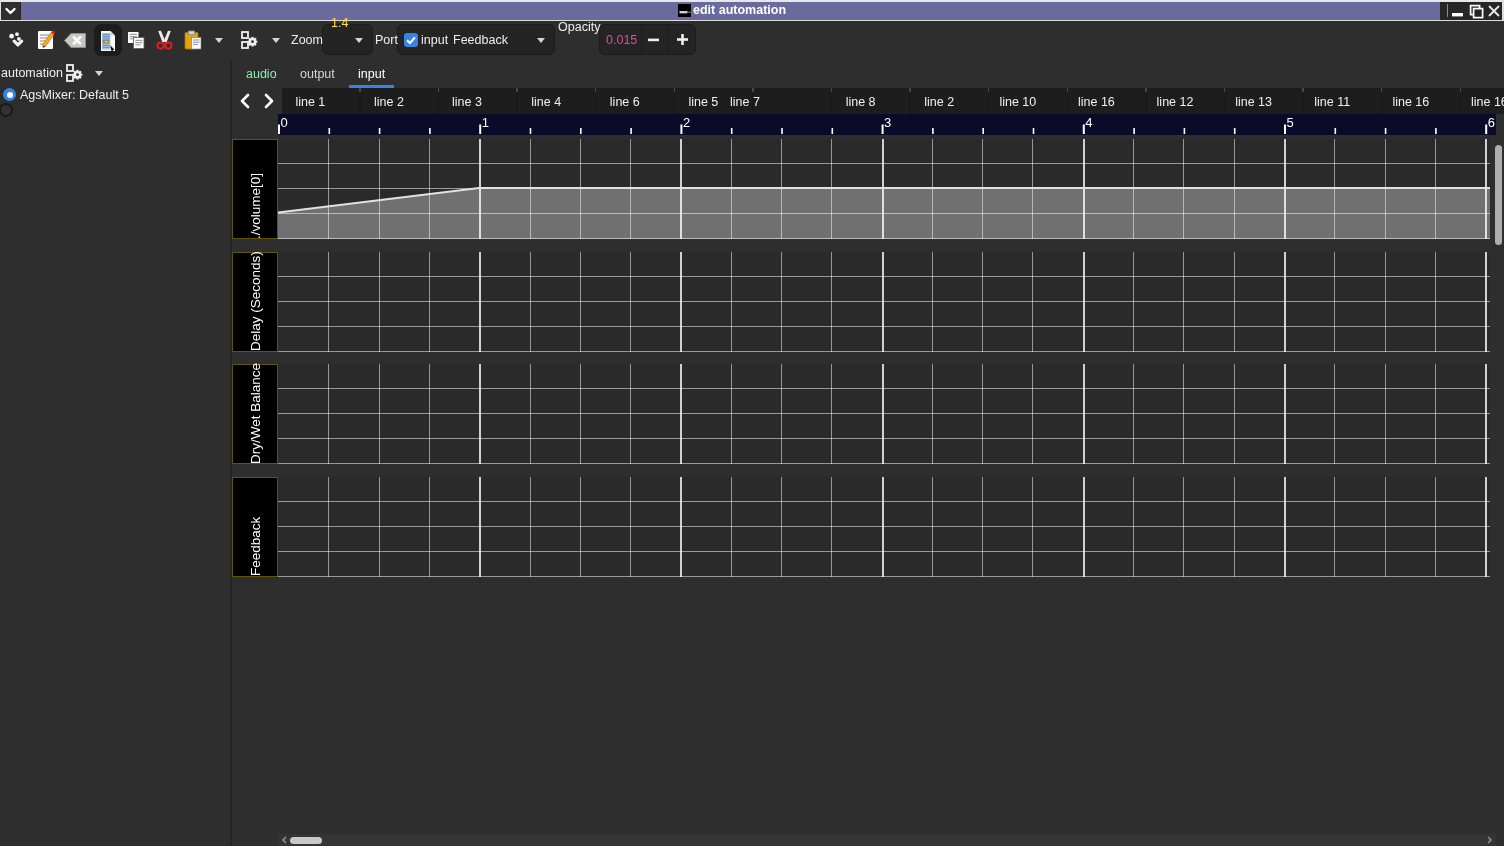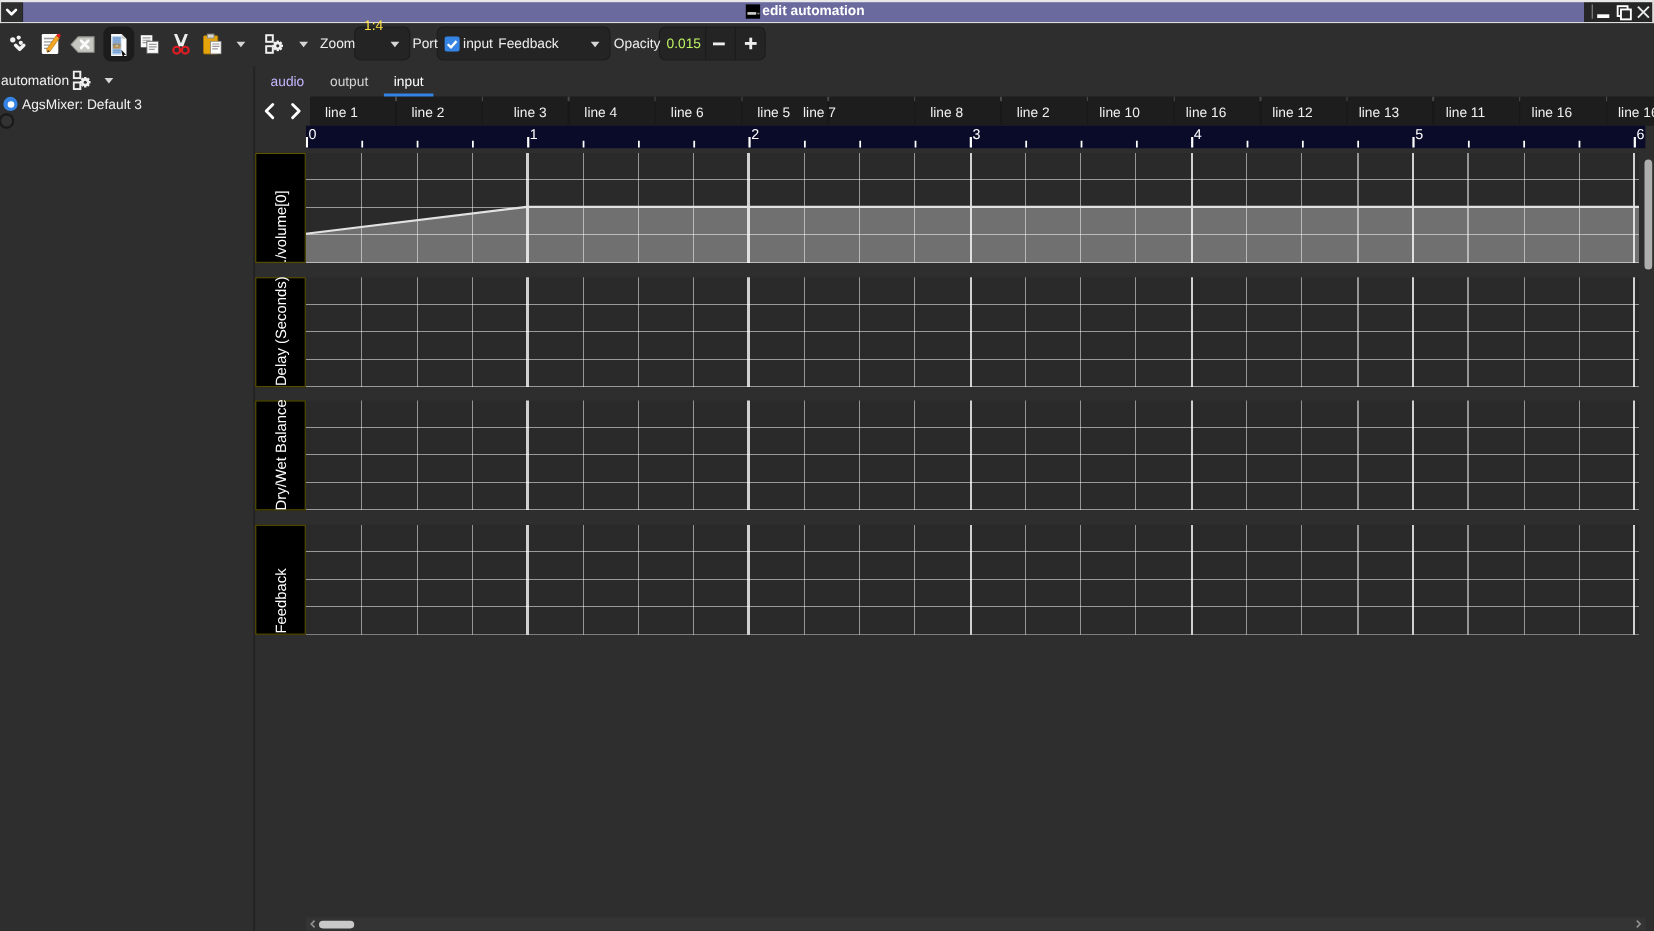--- a/index.html
+++ b/index.html
@@ -131,22 +131,22 @@
   </svg>
   <div class="txt" style="left:291px;top:33px">Zoom</div>
   <div class="txt" style="left:331px;top:16px;color:#fde047">1:4</div>
   <div class="txt" style="left:375px;top:33px">Port</div>
   <svg class="abs" style="left:404px;top:33px" width="14" height="14">
     <rect x="0" y="0" width="14" height="14" rx="3" fill="#3584e4"></rect>
     <path d="M3 7.2 L6 10 L11 4.4" fill="none" stroke="#fff" stroke-width="2.1"></path>
   </svg>
   <div class="txt" style="left:421px;top:33px">input</div>
   <div class="txt" style="left:453px;top:33px">Feedback</div>
-  <div class="txt" style="left:558px;top:33px">Opacity</div>
-  <div class="txt" style="left:606px;top:33px;color:#bef264">0.015</div>
+  <div class="txt" style="left:558px;top:20px">Opacity</div>
+  <div class="txt" style="left:606px;top:33px;color:#ec4899">0.015</div>
   <div class="abs" style="left:641px;top:25px;width:1px;height:29px;background:#1c1c1c"></div>
   <div class="abs" style="left:668px;top:25px;width:1px;height:29px;background:#1c1c1c"></div>
   <svg class="abs" style="left:648px;top:38px" width="11" height="4">
     <rect x="0" y="0.6" width="11" height="2.6" fill="#eee"></rect>
   </svg>
   <svg class="abs" style="left:677px;top:34px" width="11" height="11">
     <rect x="0" y="4.2" width="11" height="2.6" fill="#eee"></rect>
     <rect x="4.2" y="0" width="2.6" height="11" fill="#eee"></rect>
   </svg>
   <div class="arrow" style="left:215px;top:38px"></div>
@@ -163,38 +163,38 @@
       <line x1="11.5" y1="5.9" x2="11.5" y2="15.5"></line>
       <line x1="6.7" y1="10.7" x2="16.3" y2="10.7"></line>
       <line x1="8.1" y1="7.3" x2="14.9" y2="14.1"></line>
       <line x1="14.9" y1="7.3" x2="8.1" y2="14.1"></line>
     </g>
       <circle cx="11.5" cy="10.7" r="3.7" fill="#f0f0f0"></circle>
       <circle cx="11.5" cy="10.7" r="1.4" fill="#2e2e2e"></circle>
   </svg>
   <div class="radio" style="left:3px;top:88px;background:#3584e4"></div>
   <div class="abs" style="left:6.5px;top:91.5px;width:6px;height:6px;border-radius:50%;background:#fff"></div>
-  <div class="txt" style="left:20px;top:88px;color:#f0f0f0">AgsMixer: Default 3</div>
+  <div class="txt" style="left:20px;top:88px;color:#f0f0f0">AgsMixer: Default 5</div>
   <div class="radio" style="left:-1px;top:103px;width:14px;height:14px;background:#333333;border:2px solid #1a1a1a"></div>
   <div class="abs" style="left:230px;top:60px;width:2px;height:786px;background:#242424"></div>
 
-  <div class="txt" style="left:246px;top:67px;color:#c4b5fd">audio</div>
+  <div class="txt" style="left:246px;top:67px;color:#86efac">audio</div>
   <div class="txt" style="left:300px;top:67px;color:#d5d5d5">output</div>
   <div class="txt" style="left:358px;top:67px;color:#fff">input</div>
   <div class="abs" style="left:349px;top:85px;width:45px;height:3px;background:#3584e4"></div>
 
   <div class="abs" style="left:282px;top:88px;width:1222px;height:26px;background:#181818"></div>
   <div class="ltab" style="left:282.0px;width:77.2px"></div>
 <div class="ltxt" style="left:271.4px">line 1</div>
 <div class="notch" style="left:359.2px"></div>
 <div class="ltab" style="left:360.6px;width:77.2px"></div>
 <div class="ltxt" style="left:350.0px">line 2</div>
 <div class="notch" style="left:437.8px"></div>
 <div class="ltab" style="left:439.2px;width:77.2px"></div>
-<div class="ltxt" style="left:443px">line 3</div>
+<div class="ltxt" style="left:428px">line 3</div>
 <div class="notch" style="left:516.4px"></div>
 <div class="ltab" style="left:517.8px;width:77.2px"></div>
 <div class="ltxt" style="left:507.2px">line 4</div>
 <div class="notch" style="left:595.0px"></div>
 <div class="ltab" style="left:596.4px;width:77.2px"></div>
 <div class="ltxt" style="left:585.8px">line 6</div>
 <div class="notch" style="left:673.6px"></div>
 <div class="ltab" style="left:675.0px;width:77.2px"></div>
 <div class="ltxt" style="left:664.4px">line 5</div>
 <div class="notch" style="left:752.2px"></div>

